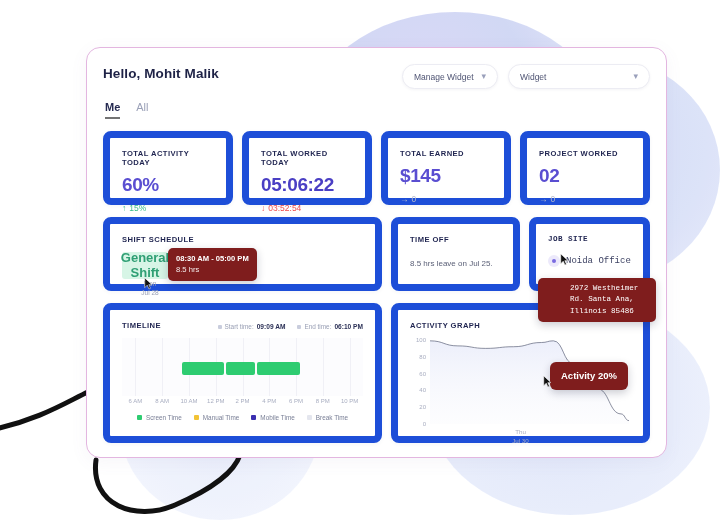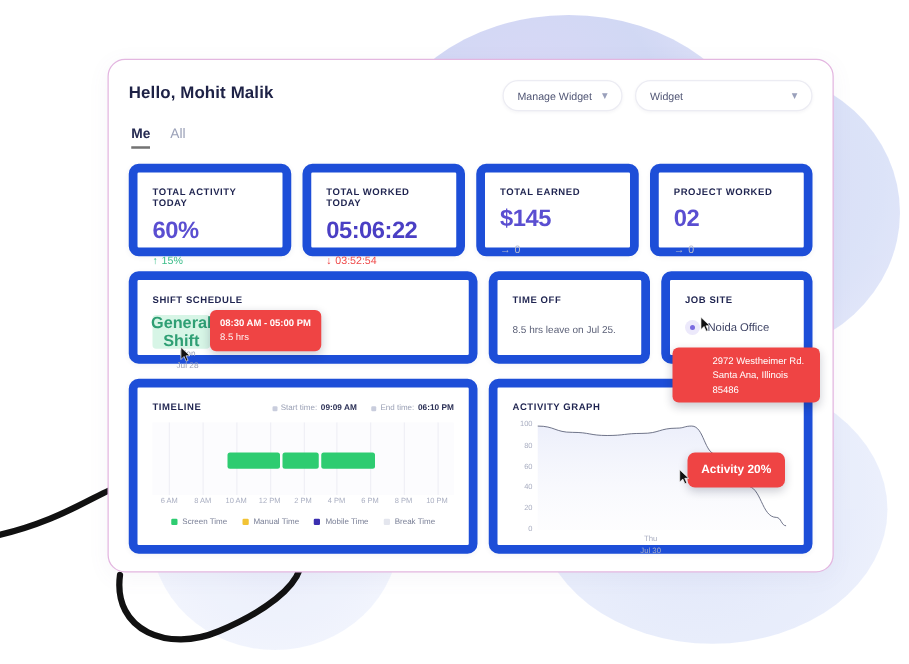--- a/index.html
+++ b/index.html
@@ -87,39 +87,39 @@
   .tile-value { font-size: 19px; font-weight: 700; color:#5a4ed1; margin-top: 7px; letter-spacing:-.4px; }
   .tile-value.worked { color:#4a3fc4; }
   .tile-sub { font-size: 8.5px; margin-top: 7px; display:flex; align-items:center; gap:3px; }
   .sub-up   { color:#3bbd8a; }
   .sub-down { color:#ef4b4b; }
   .sub-flat { color:#b7bbcb; }
 
   .row1 .tile { flex: 1 1 0; height: 74px; }
   .row2 .t-shift { flex: 0 0 279px; height: 74px; }
   .row2 .t-timeoff { flex: 0 0 129px; height: 74px; }
-  .row2 .t-jobsite { flex: 1 1 0; height: 74px; }
+  .row2 .t-jobsite { flex: 1 1 0; height: 74px; font-family: Liberation Mono, monospace; }
   .row3 .t-timeline { flex: 0 0 279px; height: 140px; }
   .row3 .t-activity { flex: 1 1 0; height: 140px; }
 
   
   .shift-wrap { position:relative; margin-top:8px; height:42px; }
   .shift-block {
     position:absolute; left:0; top:0; width:46px; height:27px;
     background:#d7f5e6; border-radius:3px;
     display:flex; align-items:center; justify-content:center;
     font-size: 13px; color:#2f9f74; font-weight:600; line-height:1.15; text-align:center;
   }
   .shift-date {
     position:absolute; left: 6px; top: 28px; width: 44px;
     font-size:6.6px; color:#9aa0b5; text-align:center; line-height:1.3;
   }
   .tooltip {
     position:absolute;
-    background:#ef4444; color:#fff; border-radius:5px;
+    background:#7f1d1d; color:#fff; border-radius:5px;
     padding: 5px 8px; font-size: 7.6px; line-height:1.5;
     box-shadow: 0 3px 8px rgba(20,24,50,.22);
     white-space:nowrap; z-index: 5;
   }
   .tip-shift { left: 46px; top: -4px; }
   .tip-shift .l1 { font-weight:600; }
   .tip-shift .l2 { opacity:.92; }
 
   
   .timeoff-text { font-size: 8px; color:#5c6178; margin-top: 14px; line-height:1.4; }

